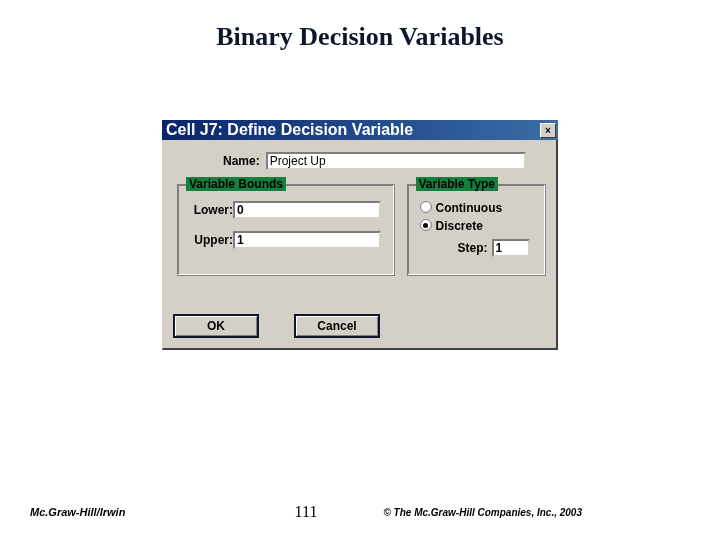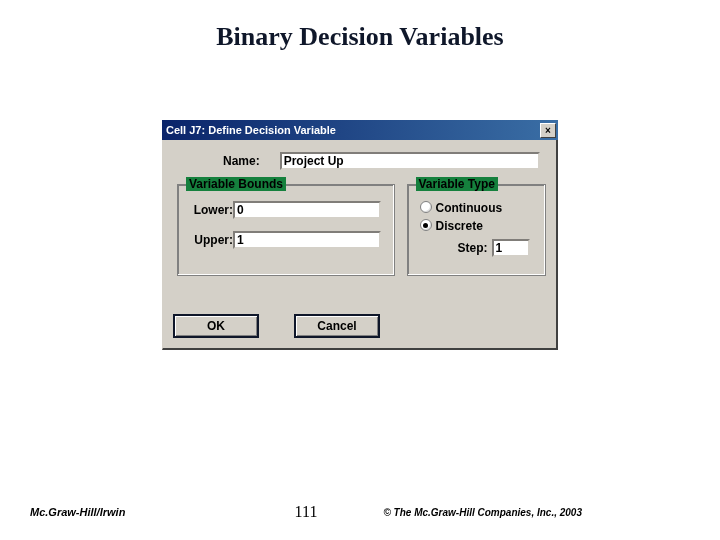--- a/index.html
+++ b/index.html
@@ -26,21 +26,21 @@
     .titlebar {
       height: 20px;
       background: linear-gradient(90deg, #0a246a 0%, #3a6ea5 100%);
       display: flex;
       align-items: center;
       justify-content: space-between;
       padding: 0 2px 0 4px;
     }
     .titlebar-text {
       color: #ffffff;
-      font-size: 11px;
+      font-size: 16px;
       font-weight: bold;
       font-family: Tahoma, sans-serif;
     }
     .close-btn {
       width: 16px;
       height: 15px;
       background: #d4d0c8;
       border: 1px solid #ffffff;
       border-right-color: #404040;
       border-bottom-color: #404040;
@@ -76,21 +76,21 @@
       text-align: right;
     }
     .text-input {
       border: 2px inset #d4d0c8;
       background: #ffffff;
       font-size: 12px;
       font-family: Tahoma, sans-serif;
       padding: 1px 2px;
       height: 18px;
     }
-    .name-input { width: 260px; font-weight: bold; margin-left: 14px; }
+    .name-input { width: 260px; font-weight: normal; }
     .fieldsets-row {
       display: flex;
       gap: 12px;
       margin-left: 4px;
     }
     .groupbox {
       border: 1px solid #808080;
       border-top-color: #808080;
       border-left-color: #808080;
       box-shadow: inset -1px -1px 0 #ffffff, inset 1px 1px 0 #808080;

